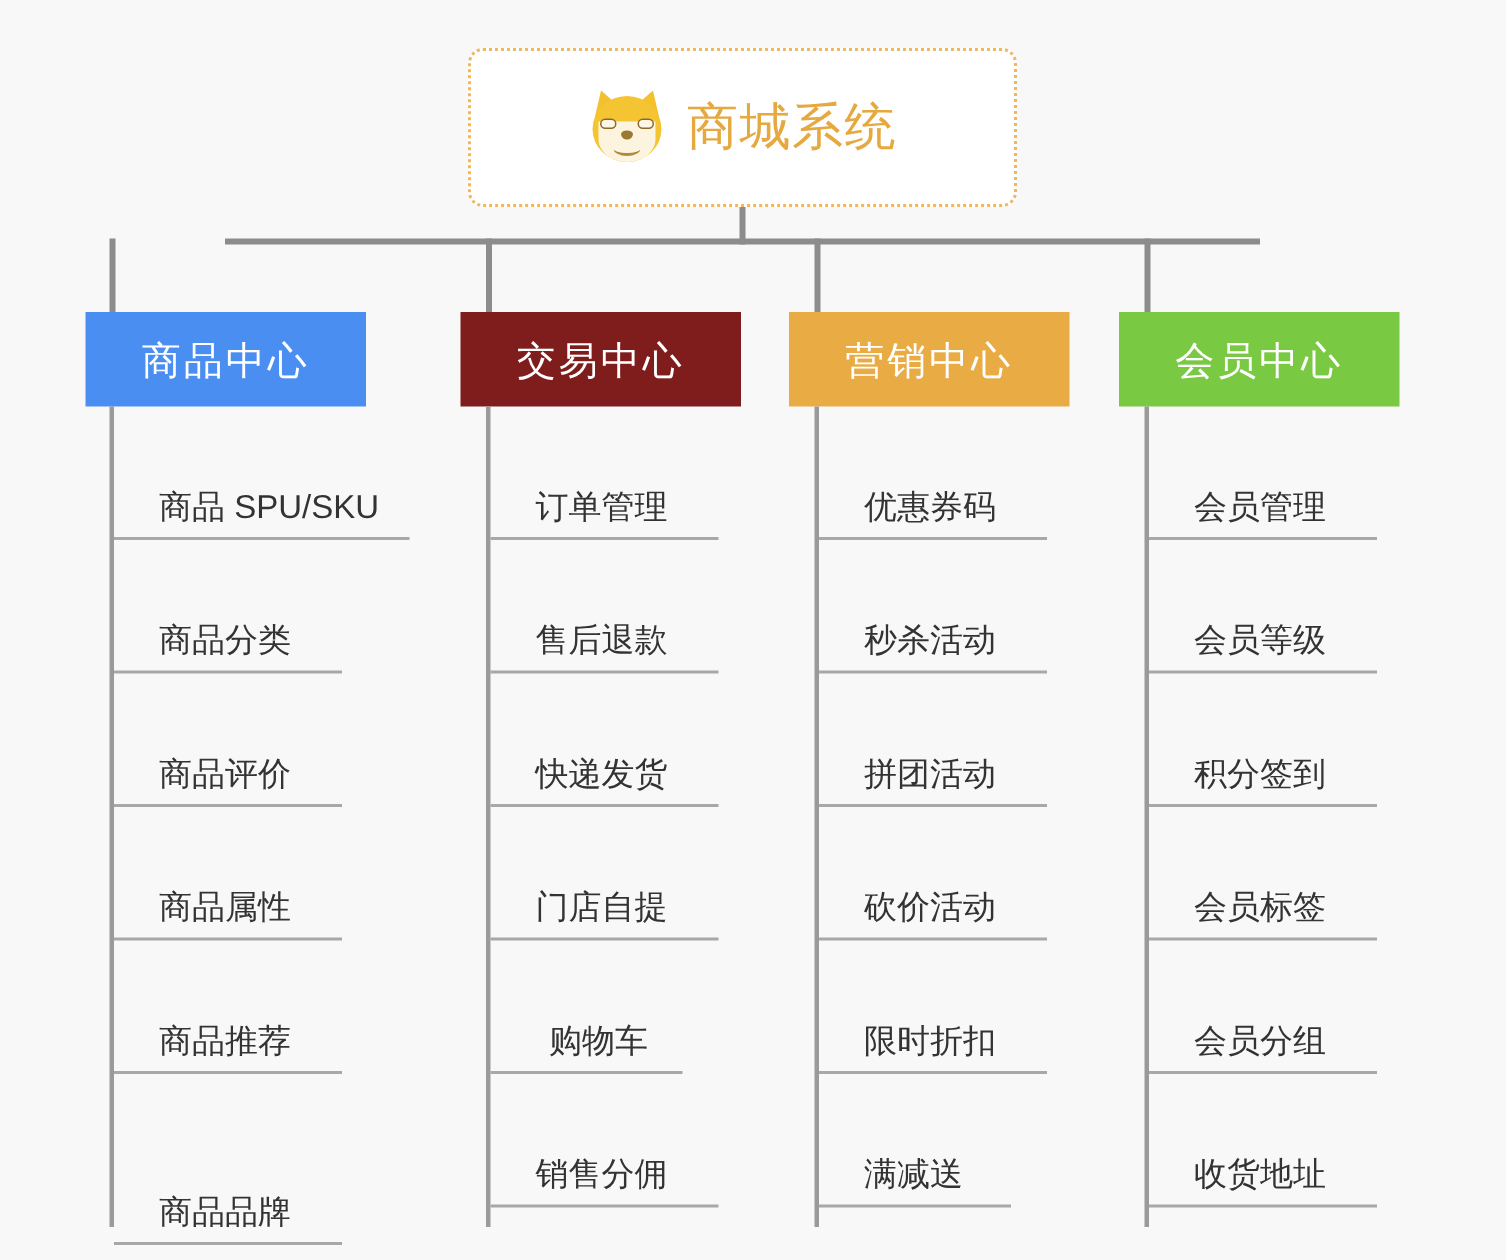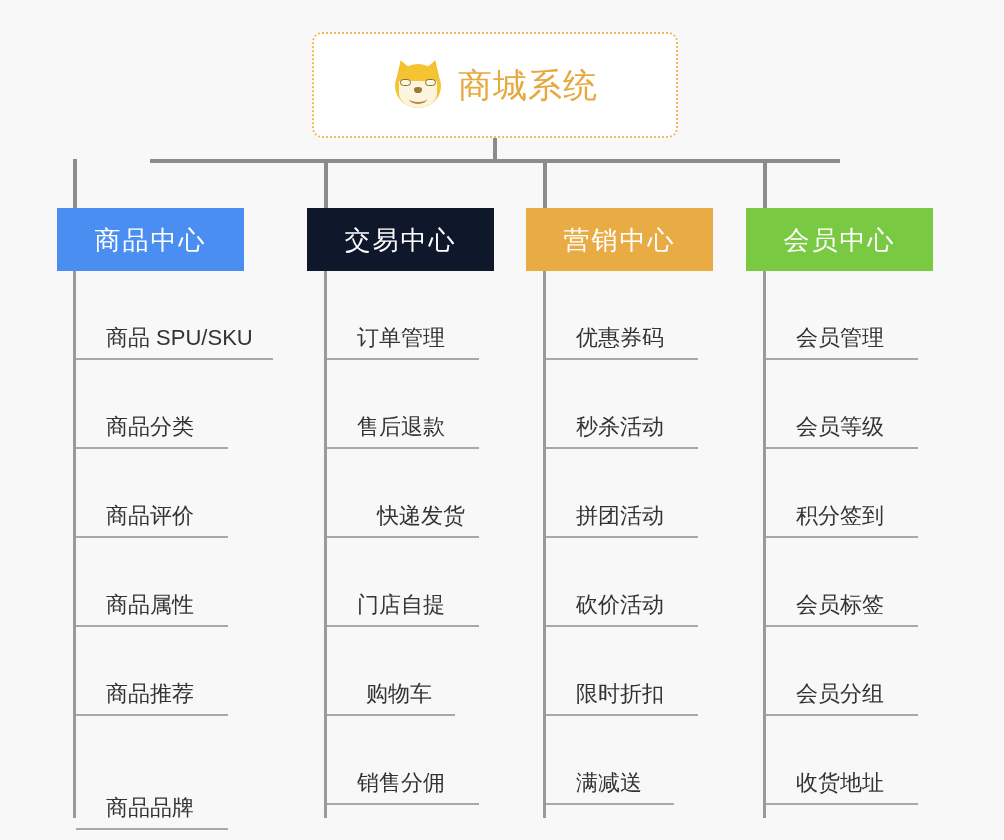--- a/index.html
+++ b/index.html
@@ -224,34 +224,34 @@
         </div>
         <div class="leaf" style="top: 356px; width: 152px;">
           <div class="leaf-label">商品推荐</div>
           <div class="leaf-rule"></div>
         </div>
         <div class="leaf" style="top: 470px; width: 152px;">
           <div class="leaf-label">商品品牌</div>
           <div class="leaf-rule"></div>
         </div>
       </div>
-      <div class="cat-box" style="left: 307px; width: 187px; background: #0f172a;">
+      <div class="cat-box" style="left: 307px; width: 187px; background: #7f1d1d;">
         <div class="cat-label">交易中心</div>
       </div>
       <div class="column" style="left: 324px;">
         <div class="trunk"></div>
         <div class="leaf" style="top: 0px; width: 152px;">
           <div class="leaf-label">订单管理</div>
           <div class="leaf-rule"></div>
         </div>
         <div class="leaf" style="top: 89px; width: 152px;">
           <div class="leaf-label">售后退款</div>
           <div class="leaf-rule"></div>
         </div>
-        <div class="leaf" style="top: 178px; width: 152px; text-align: right;">
+        <div class="leaf" style="top: 178px; width: 152px;">
           <div class="leaf-label">快递发货</div>
           <div class="leaf-rule"></div>
         </div>
         <div class="leaf" style="top: 267px; width: 152px;">
           <div class="leaf-label">门店自提</div>
           <div class="leaf-rule"></div>
         </div>
         <div class="leaf" style="top: 356px; width: 128px; text-align: center;">
           <div class="leaf-label">购物车</div>
           <div class="leaf-rule"></div>

